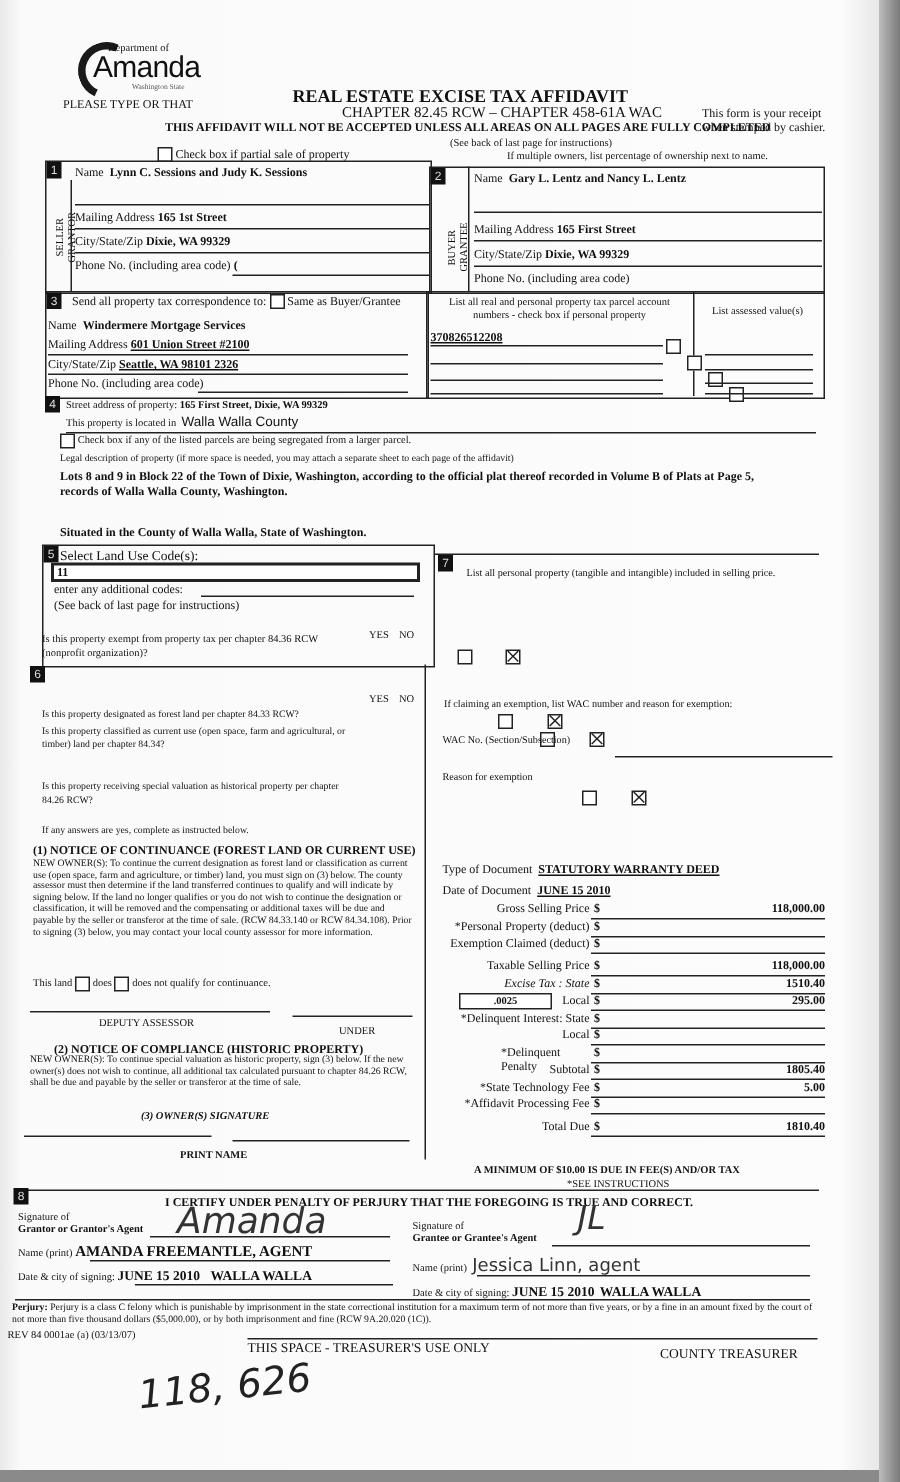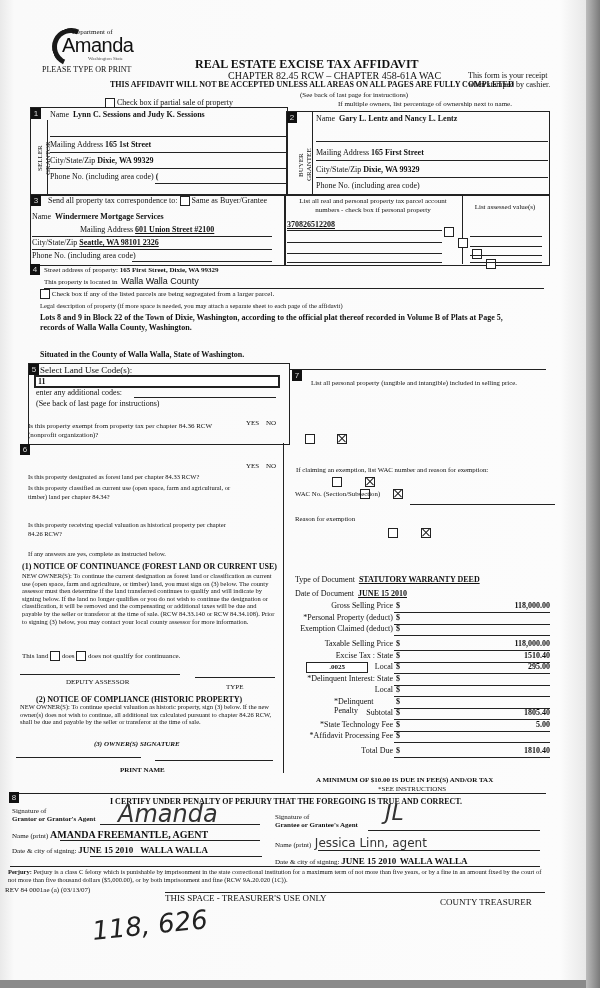--- a/index.html
+++ b/index.html
@@ -29,21 +29,21 @@
 <body>
 
 <div class="topshade"></div>
 <div class="page">
 
   
   <div class="logo-swoosh"></div>
   <div class="abs sz7" style="left:72px;top:28px;">Department of</div>
   <div class="abs" style="left:62px;top:34px;font-family:'Liberation Sans',sans-serif;font-size:20px;letter-spacing:-0.5px;">Amanda</div>
   <div class="abs" style="left:88px;top:56px;font-size:5px;color:#555;">Washington State</div>
-  <div class="abs sz8" style="left:42px;top:65px;">PLEASE TYPE OR PRINT</div>
+  <div class="abs sz8" style="left:42px;top:65px;">PLEASE TYPE OR THAT</div>
   <div class="abs b" style="left:195px;top:57px;font-size:12px;">REAL ESTATE EXCISE TAX AFFIDAVIT</div>
   <div class="abs sz10" style="left:228px;top:70px;">CHAPTER 82.45 RCW – CHAPTER 458-61A WAC</div>
   <div class="abs b sz8" style="left:110px;top:80px;">THIS AFFIDAVIT WILL NOT BE ACCEPTED UNLESS ALL AREAS ON ALL PAGES ARE FULLY COMPLETED</div>
   <div class="abs sz7" style="left:300px;top:91px;">(See back of last page for instructions)</div>
   <div class="abs sz8" style="left:468px;top:71px;">This form is your receipt</div>
   <div class="abs sz8" style="left:468px;top:80px;">when stamped by cashier.</div>
 
   <div class="abs sz8" style="left:105px;top:98px;">
     <span class="cb"></span>
     <span>Check box if partial sale of property</span>
@@ -78,21 +78,21 @@
 
   
   <div class="box" style="left:30px;top:194px;width:254px;height:70px;"></div>
   <div class="num" style="left:31px;top:195px;">3</div>
   <div class="abs sz8" style="left:48px;top:196px;">
     <span>Send all property tax correspondence to:</span>
     <span class="cb"></span>
     <span>Same as Buyer/Grantee</span>
   </div>
   <div class="abs sz8" style="left:32px;top:212px;"><span>Name</span>&nbsp;&nbsp;<b>Windermere Mortgage Services</b></div>
-  <div class="abs sz8" style="left:32px;top:225px;padding-left:48px;"><span>Mailing Address</span>&nbsp;<b style="text-decoration:underline">601 Union Street #2100</b></div>
+  <div class="abs sz8" style="left:32px;top:225px;"><span>Mailing Address</span>&nbsp;<b style="text-decoration:underline">601 Union Street #2100</b></div>
   <div class="line" style="left:32px;top:236px;width:240px;"></div>
   <div class="abs sz8" style="left:32px;top:238px;"><span>City/State/Zip</span>&nbsp;<b style="text-decoration:underline">Seattle, WA 98101 2326</b></div>
   <div class="line" style="left:32px;top:249px;width:240px;"></div>
   <div class="abs sz8" style="left:32px;top:251px;"><span>Phone No. (including area code)</span></div>
   <div class="line" style="left:132px;top:261px;width:140px;"></div>
 
   
   <div class="box" style="left:284px;top:194px;width:264px;height:70px;"></div>
   <div class="line" style="left:462px;top:194px;width:0;height:70px;border-top:none;border-left:1px solid #222;"></div>
   <div class="abs sz7" style="left:287px;top:197px;width:172px;text-align:center;line-height:9px;">List all real and personal property tax parcel account numbers - check box if personal property</div>
@@ -159,21 +159,21 @@
   <div class="abs sz7" style="left:22px;top:651px;">
     <span>This land</span>
     <span class="cb"></span>
     <span>does</span>
     <span class="cb"></span>
     <span>does not  qualify for continuance.</span>
   </div>
   <div class="line" style="left:20px;top:674px;width:160px;"></div>
   <div class="line" style="left:195px;top:677px;width:80px;"></div>
   <div class="abs sz7" style="left:66px;top:678px;">DEPUTY ASSESSOR</div>
-  <div class="abs sz7" style="left:226px;top:683px;">TYPE</div>
+  <div class="abs sz7" style="left:226px;top:683px;">UNDER</div>
   <div class="abs b sz8" style="left:36px;top:695px;">(2) NOTICE OF COMPLIANCE (HISTORIC PROPERTY)</div>
   <div class="abs" style="left:20px;top:703px;width:255px;font-size:6.5px;line-height:7.6px;">NEW OWNER(S): To continue special valuation as historic property, sign (3) below. If the new owner(s) does not wish to continue, all additional tax calculated pursuant to chapter 84.26 RCW, shall be due and payable by the seller or transferor at the time of sale.</div>
   <div class="abs b sz7" style="left:94px;top:740px;font-style:italic;">(3) OWNER(S) SIGNATURE</div>
   <div class="line" style="left:16px;top:757px;width:125px;"></div>
   <div class="line" style="left:155px;top:760px;width:118px;"></div>
   <div class="abs b sz7" style="left:120px;top:766px;">PRINT NAME</div>
 
   
   <div class="num" style="left:292px;top:370px;">7</div>
   <div class="line" style="left:290px;top:369px;width:256px;"></div>
@@ -206,21 +206,21 @@
         <b style="position:absolute;right:8px;"></b>
         <div class="line" style="left:104px;top:11px;width:156px;"></div>
       </div>
     <div style="position:relative;height:11.5px;" class="sz8">
         <span style="position:absolute;right:165px;">Taxable Selling Price</span>
         <b style="position:absolute;left:106px;">$</b>
         <b style="position:absolute;right:8px;">118,000.00</b>
         <div class="line" style="left:104px;top:11px;width:156px;"></div>
       </div>
     <div style="position:relative;height:11.5px;" class="sz8">
-        <span style="position:absolute;right:165px;">Excise Tax : State</span>
+        <span style="position:absolute;right:165px;font-style:italic;">Excise Tax : State</span>
         <b style="position:absolute;left:106px;">$</b>
         <b style="position:absolute;right:8px;">1510.40</b>
         <div class="line" style="left:104px;top:11px;width:156px;"></div>
       </div>
     <div style="position:relative;height:11.5px;" class="sz8">
       <div class="box b sz7" style="left:16px;top:0;width:60px;height:9px;text-align:center;line-height:9px;background:#fff;">.0025</div>
       <span style="position:absolute;right:165px;">Local</span>
         <b style="position:absolute;left:106px;">$</b>
         <b style="position:absolute;right:8px;">295.00</b>
         <div class="line" style="left:104px;top:11px;width:156px;"></div>

